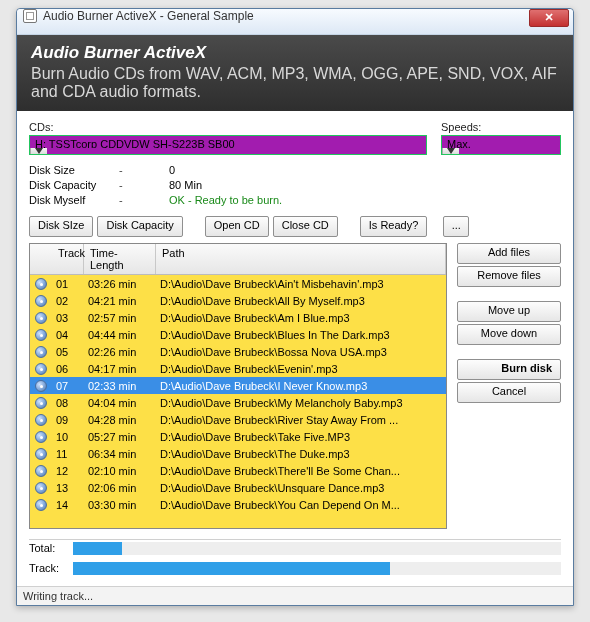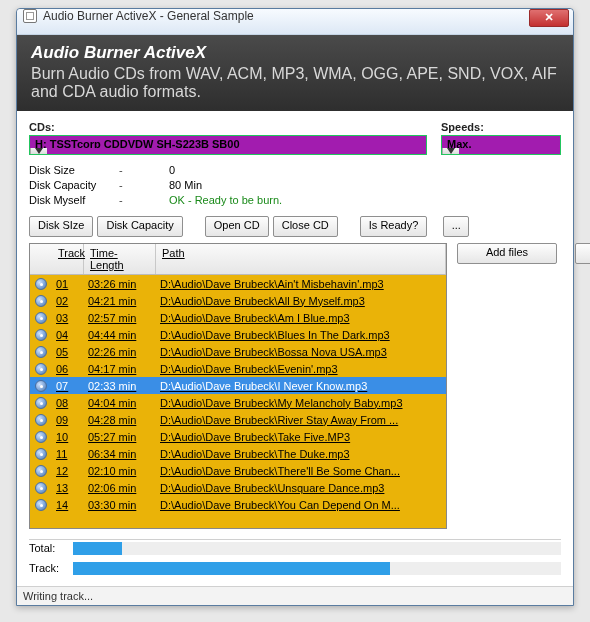--- a/index.html
+++ b/index.html
@@ -77,21 +77,21 @@
     font-size: 16px;
     color: #d8d8d8;
   }
   .body {
     flex: 1;
     padding: 10px 12px 6px 12px;
     display: flex;
     flex-direction: column;
   }
   .row { display: flex; gap: 14px; }
-  .col { display: flex; flex-direction: column; font-weight: bold; }
+  .col { display: flex; flex-direction: column; }
   .lbl { color: #222; margin-bottom: 2px; }
   .combo {
     display: flex;
     border: 1px solid #22c55e;
     background: #a21caf;
     height: 20px;
     flex-direction: column;
   }
   .combo span { flex: 1; padding: 2px 5px; white-space: nowrap; overflow: hidden; }
   .combo .arrow {
@@ -132,25 +132,24 @@
   .main {
     display: flex;
     gap: 10px;
     margin-top: 6px;
     flex: 1;
     min-height: 0;
   }
   .list {
     flex: 1;
     border: 1px solid #888;
-    background: #eab308;
+    background: #fde047;
     display: flex;
     flex-direction: column;
     overflow: hidden;
-    text-decoration: underline;
   }
   .list-head {
     display: flex;
     background: linear-gradient(#fafafa,#e6e6e6);
     border-bottom: 1px solid #bbb;
     font-size: 11px;
   }
   .list-head div {
     padding: 3px 6px;
     border-right: 1px solid #c8c8c8;
@@ -178,21 +177,22 @@
   .disc::after {
     content:""; position:absolute; left:4px; top:4px; width:3px; height:3px;
     background:#fff; border-radius:50%;
   }
   .lrow .c-trk { width:32px; padding-left:4px; }
   .lrow .c-len { width:72px; padding-left:4px; }
   .lrow .c-path { flex:1; padding-left:4px; overflow:hidden; text-overflow: ellipsis; }
   .side {
     width: 104px;
     display: flex;
-    gap: 18px;
+    flex-direction: column;
+    gap: 2px;
   }
   .side .btn { min-width: 100px; }
   .spacer { height: 10px; }
   .progress-area {
     margin-top: 10px;
     border-top: 1px solid #d0d0d0;
   }
   .prow { display:flex; align-items:center; height:16px; margin-bottom:4px; }
   .prow .plabel { width: 44px; }
   .pbar {

